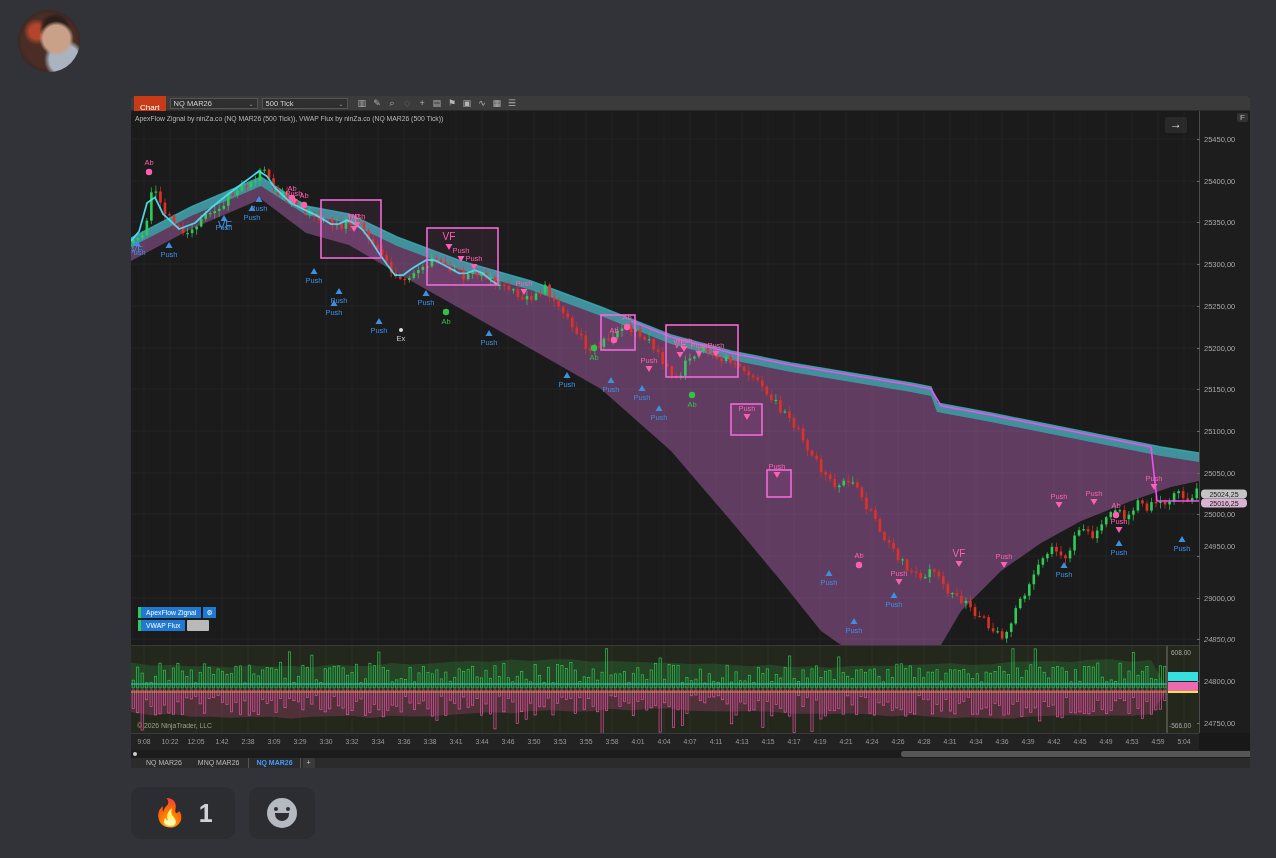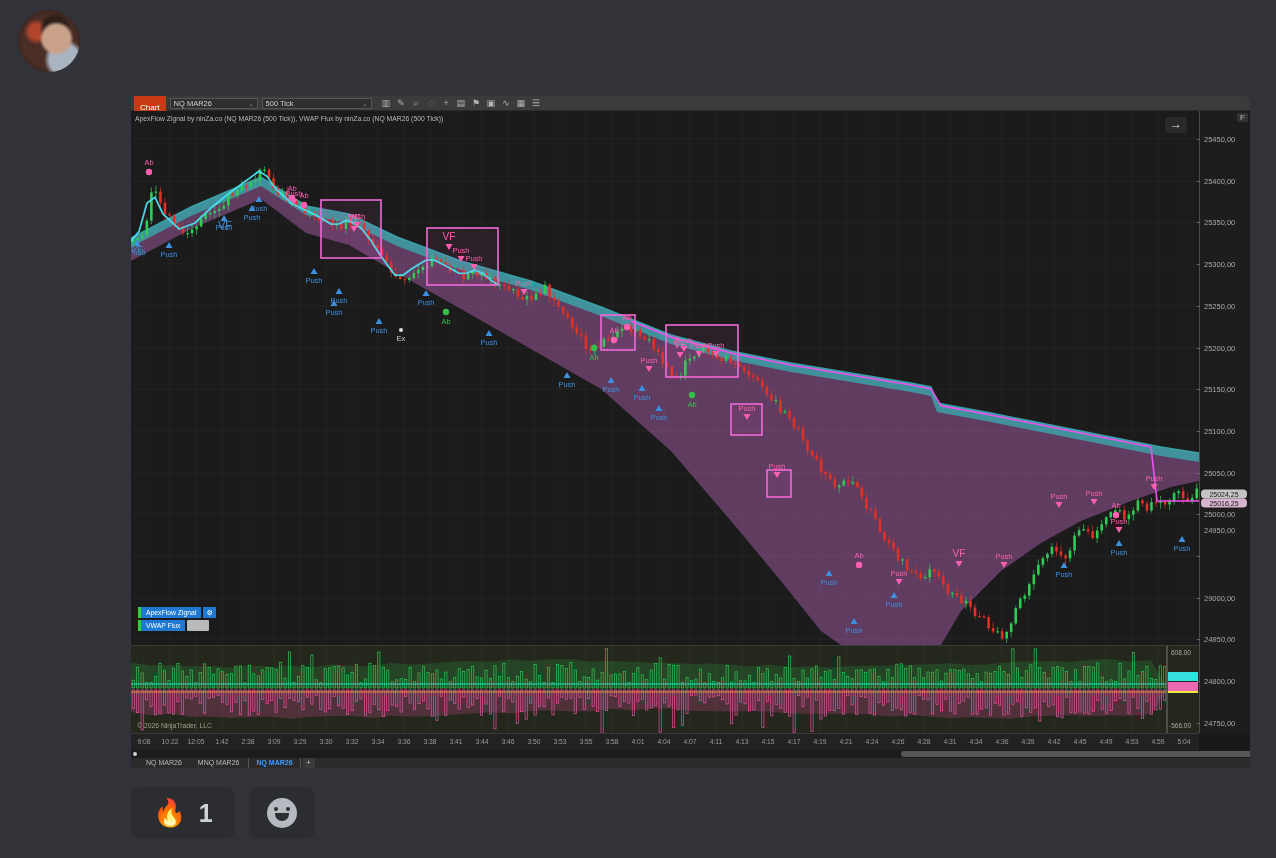--- a/index.html
+++ b/index.html
@@ -24,21 +24,21 @@
   
   .chart { position:absolute; left:131px; top:96px; width:1119px; height:672px;
     background:#181818; border-radius:3px; overflow:hidden; font-family:"Liberation Sans",sans-serif; cursor:default; }
 
   .toolbar { position:absolute; left:0; top:0; width:100%; height:15px; background:#3b3b3b;
     display:flex; align-items:center; gap:4px; padding:0 3px; border-bottom:1px solid #2a2a2a; }
   .tb-tab { background:#c73b17; color:#fff; font-size:8px; padding:11px 6px; border-radius:2px 2px 0 0; height:12px; line-height:10px; }
   .tb-dd { background:#2f2f2f; border:1px solid #555; color:#cfcfcf; font-size:7.5px; height:11px;
     display:flex; align-items:center; justify-content:space-between; padding:0 3px; }
   .tb-dd .chev { color:#9a9a9a; font-size:6px; margin-left:6px; }
-  .tb-dd.inst { width:88px; } .tb-dd.intv { width:110px; }
+  .tb-dd.inst { width:88px; } .tb-dd.intv { width:86px; }
   .tb-ic { color:#b5b5b5; font-size:9px; width:13px; text-align:center; cursor:pointer; }
   .tb-ic.dim { color:#5c5c5c; }
 
   .pane-main { position:absolute; left:0; top:15px; width:1068px; height:534px; background:#1b1b1b; }
   .pane-lower { position:absolute; left:0; top:549px; width:1068px; height:88px; background:#24271b; border-top:1px solid #3a3a3a; }
   .axis-col { position:absolute; left:1068px; top:15px; width:51px; height:622px; background:#1d1d1d; border-left:1px solid #4a4a4a; }
   .axis-lbl { position:absolute; left:4px; color:#a9a9a9; font-size:7.5px; transform:translateY(-50%); white-space:nowrap; }
   .axis-tick { position:absolute; left:-3px; width:3px; height:1px; background:#6a6a6a; }
   .axis-tag { position:absolute; left:1px; width:46px; height:9px; border-radius:4px; color:#1a1a1a;
     font-size:7px; text-align:center; line-height:9px; transform:translateY(-50%); }
@@ -1316,21 +1316,21 @@
           <div class="axis-lbl" style="top: 237px;">25200,00</div>
           <div class="axis-tick" style="top: 237px;"></div>
           <div class="axis-lbl" style="top: 278px;">25150,00</div>
           <div class="axis-tick" style="top: 278px;"></div>
           <div class="axis-lbl" style="top: 320px;">25100,00</div>
           <div class="axis-tick" style="top: 320px;"></div>
           <div class="axis-lbl" style="top: 362px;">25050,00</div>
           <div class="axis-tick" style="top: 362px;"></div>
           <div class="axis-lbl" style="top: 403px;">25000,00</div>
           <div class="axis-tick" style="top: 403px;"></div>
-          <div class="axis-lbl" style="top: 419px;">24950,00</div>
+          <div class="axis-lbl" style="top: 435px;">24950,00</div>
           <div class="axis-tick" style="top: 445px;"></div>
           <div class="axis-lbl" style="top: 487px;">29000,00</div>
           <div class="axis-tick" style="top: 487px;"></div>
           <div class="axis-lbl" style="top: 528px; font-style: italic;">24850,00</div>
           <div class="axis-tick" style="top: 528px;"></div>
           <div class="axis-lbl" style="top: 570px;">24800,00</div>
           <div class="axis-tick" style="top: 570px;"></div>
           <div class="axis-lbl" style="top: 612px;">24750,00</div>
           <div class="axis-tick" style="top: 612px;"></div>
           <div class="axis-tag" style="top: 383px; background: rgb(196, 196, 196);">25024,25</div>

